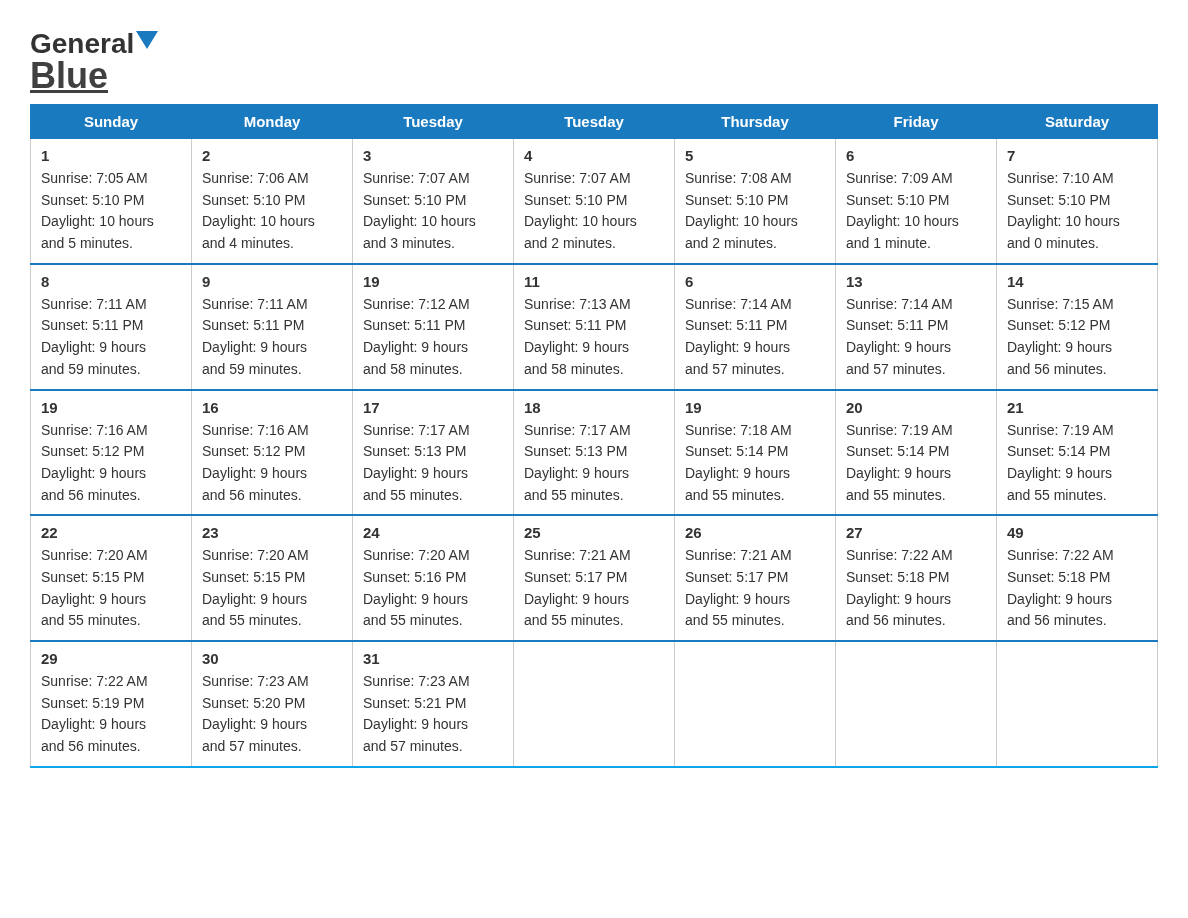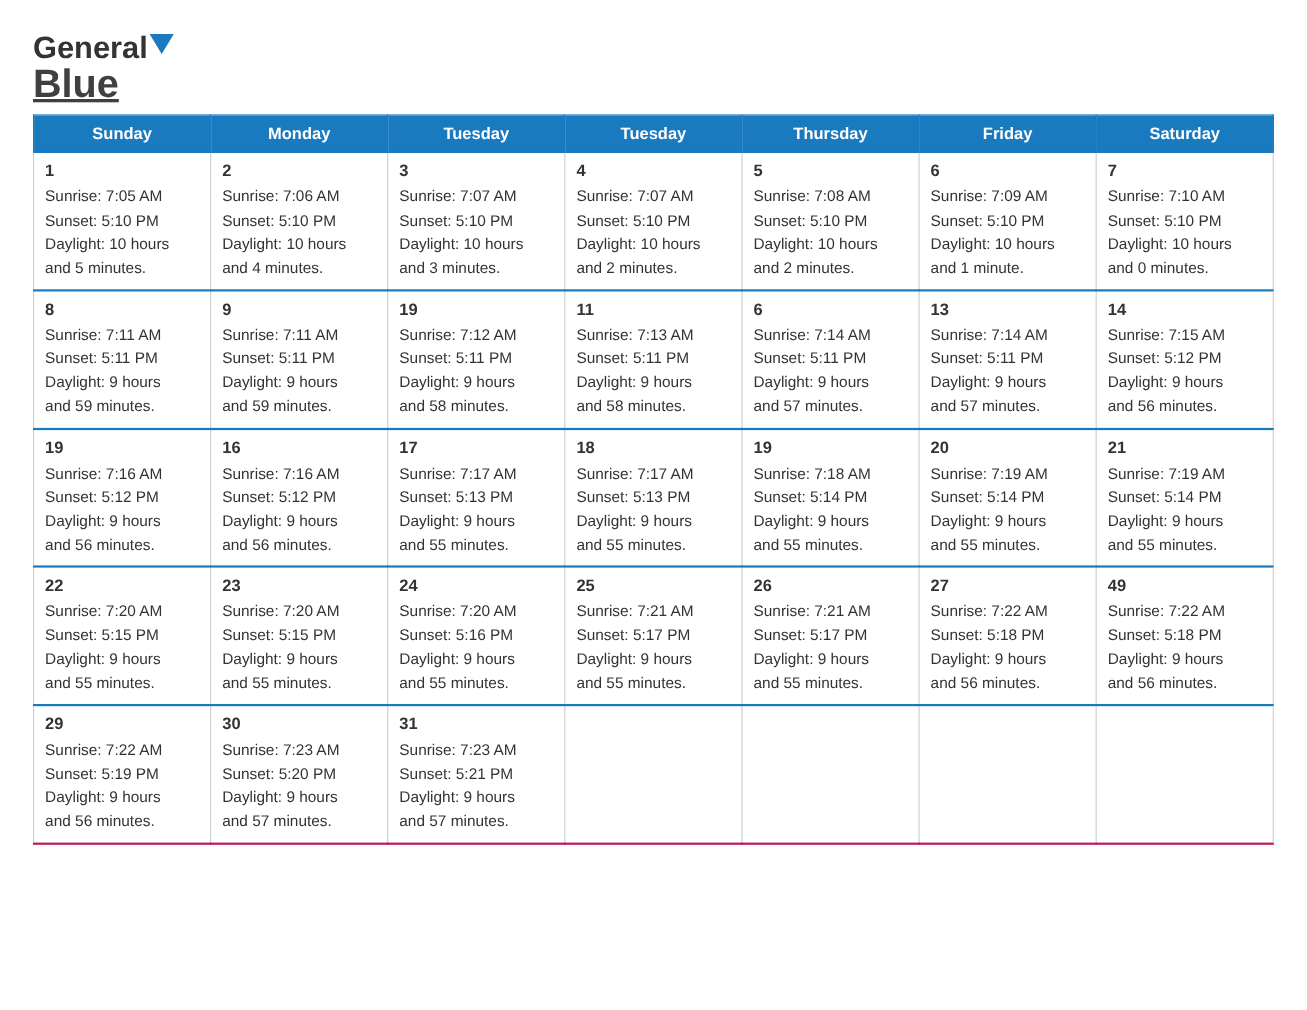--- a/index.html
+++ b/index.html
@@ -85,21 +85,21 @@
       font-weight: bold;
       margin-bottom: 4px;
       display: block;
     }
     .day-info {
       font-size: 14px;
       line-height: 1.55;
       color: #333;
     }
     tbody tr:last-child {
-      border-bottom: 2px solid #be185d;
+      border-bottom: 2px solid #0ea5e9;
     }
   </style>
 </head>
 <body>
 
 <div class="header">
   <div class="logo">
     <div style="display:flex; align-items:center;">
       <span class="logo-general">General</span>
       <svg width="22" height="22" viewBox="0 0 22 22" style="margin-left:2px; margin-top:-4px;">

